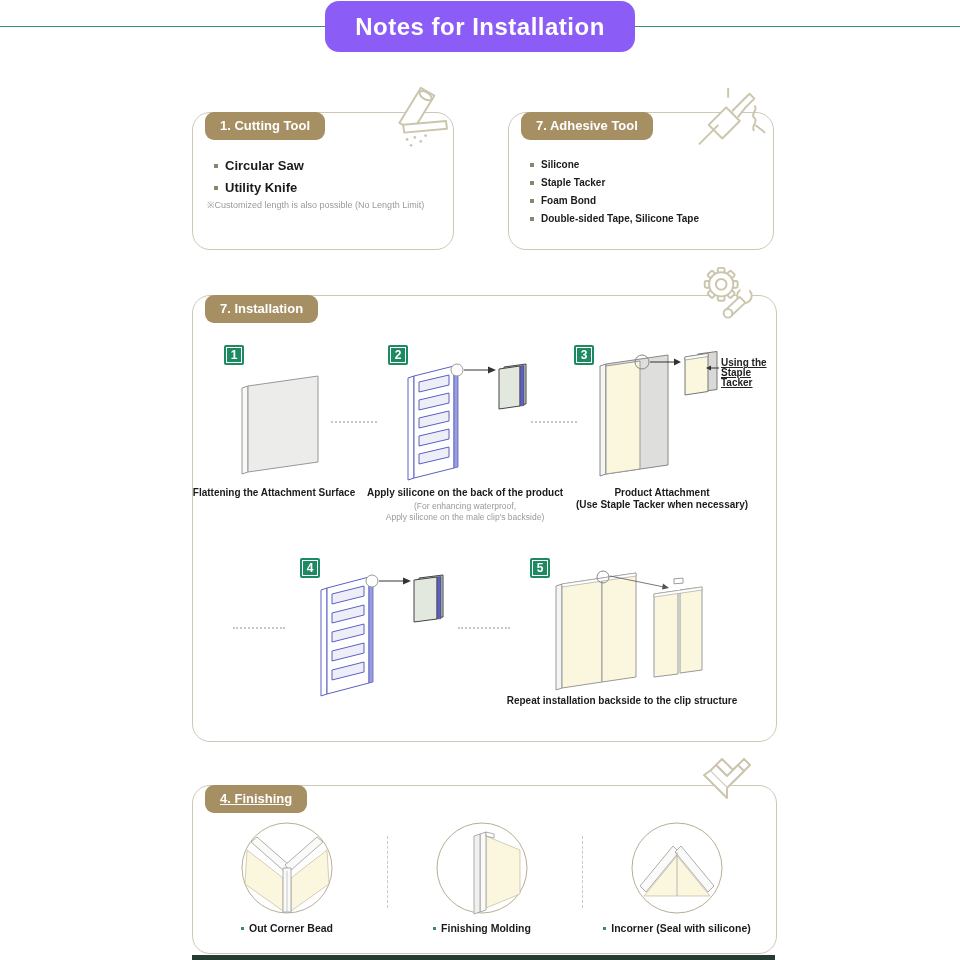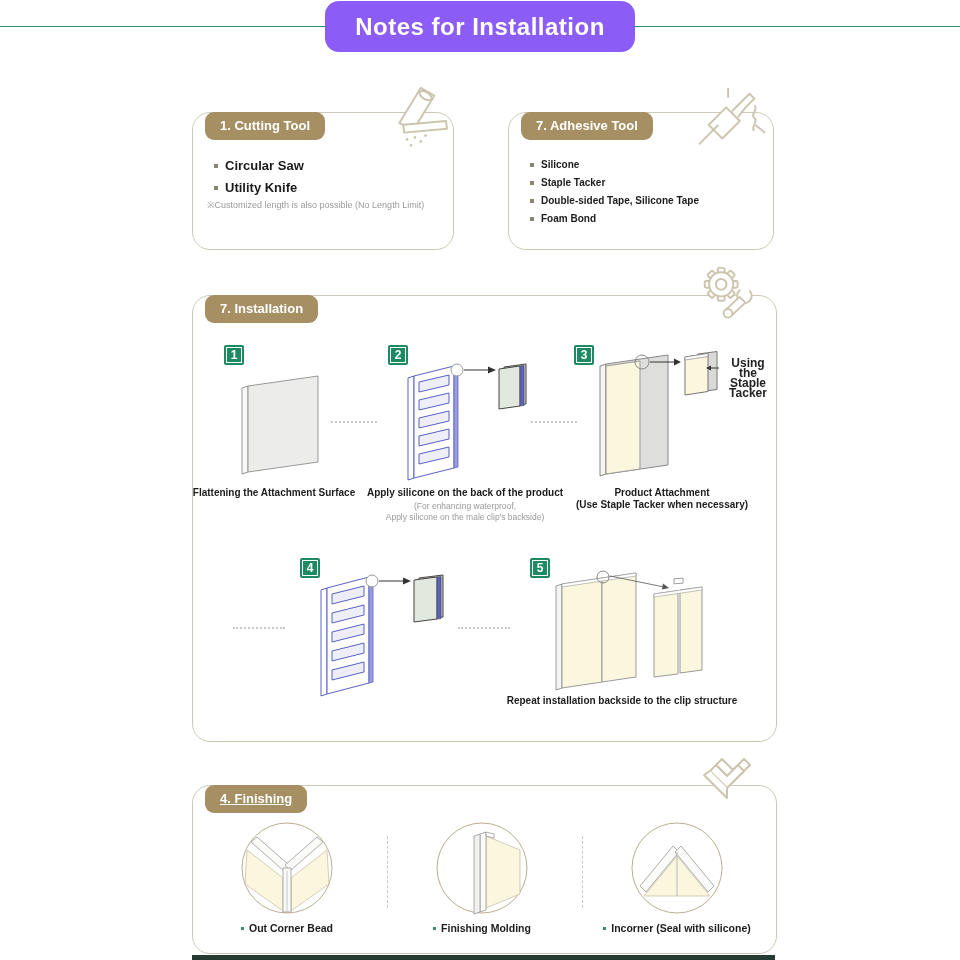--- a/index.html
+++ b/index.html
@@ -20,21 +20,21 @@
   .tool-item .sq{display:inline-block;width:4px;height:4px;background:#8A8473;margin-right:7px;flex:0 0 auto;}
   .note{position:absolute;font-size:9px;color:#9A9A9A;white-space:nowrap;}
   
   .step-badge{position:absolute;width:20px;height:20px;background:#1E8A62;border:2px solid #1E8A62;
       box-shadow:inset 0 0 0 1px #fff;box-sizing:border-box;color:#fff;font-size:12px;font-weight:bold;
       display:flex;align-items:center;justify-content:center;border-radius:2px;z-index:2;}
   .dot-h{position:absolute;border-top:2px dotted #C9C9C4;height:0;}
   .dash-v{position:absolute;border-left:1px dashed #C9C9C4;width:0;}
   .caption{position:absolute;text-align:center;font-size:10px;font-weight:bold;line-height:12px;color:#1b1b1b;}
   .subcap{font-size:8.5px;font-weight:normal;color:#9A9A9A;line-height:11px;margin-top:2px;}
-  .annotation{position:absolute;font-size:12px;font-weight:bold;text-align:center;line-height:10px;color:#222;}
+  .annotation{position:absolute;font-size:10px;font-weight:bold;line-height:10px;color:#222;text-decoration:underline;}
   
   .finish-caption{position:absolute;text-align:center;font-size:10.5px;font-weight:bold;white-space:nowrap;}
   .finish-caption .fb{display:inline-block;width:3px;height:3px;background:#3C8A6E;vertical-align:2px;margin-right:5px;}
   .footer-bar{position:absolute;left:192px;top:955px;width:583px;height:5px;background:#263B31;}
   svg{display:block;}
 </style>
 </head>
 <body>
 
 <div class="page">
@@ -86,25 +86,25 @@
     <div class="tool-item">
       <span class="sq"></span>
       <span>Silicone</span>
     </div>
     <div class="tool-item">
       <span class="sq"></span>
       <span>Staple Tacker</span>
     </div>
     <div class="tool-item">
       <span class="sq"></span>
+      <span>Foam Bond</span>
+    </div>
+    <div class="tool-item">
+      <span class="sq"></span>
       <span>Double-sided Tape, Silicone Tape</span>
-    </div>
-    <div class="tool-item">
-      <span class="sq"></span>
-      <span>Foam Bond</span>
     </div>
   </div>
 
   <div class="card" style="left:192px;top:295px;width:583px;height:445px;"></div>
   <div class="card-label" style="left:205px;top:295px;">7. Installation</div>
   <div class="abs" style="left:698px;top:264px;z-index:2;">
     <svg width="58" height="58" viewBox="0 0 60 60" fill="#fff" stroke="#CCC5AE" stroke-width="2" stroke-linejoin="round">
       <g>
         <rect x="20.5" y="4" width="7" height="8" rx="1.5"></rect>
         <rect x="20.5" y="4" width="7" height="8" rx="1.5" transform="rotate(45 24 21)"></rect>

